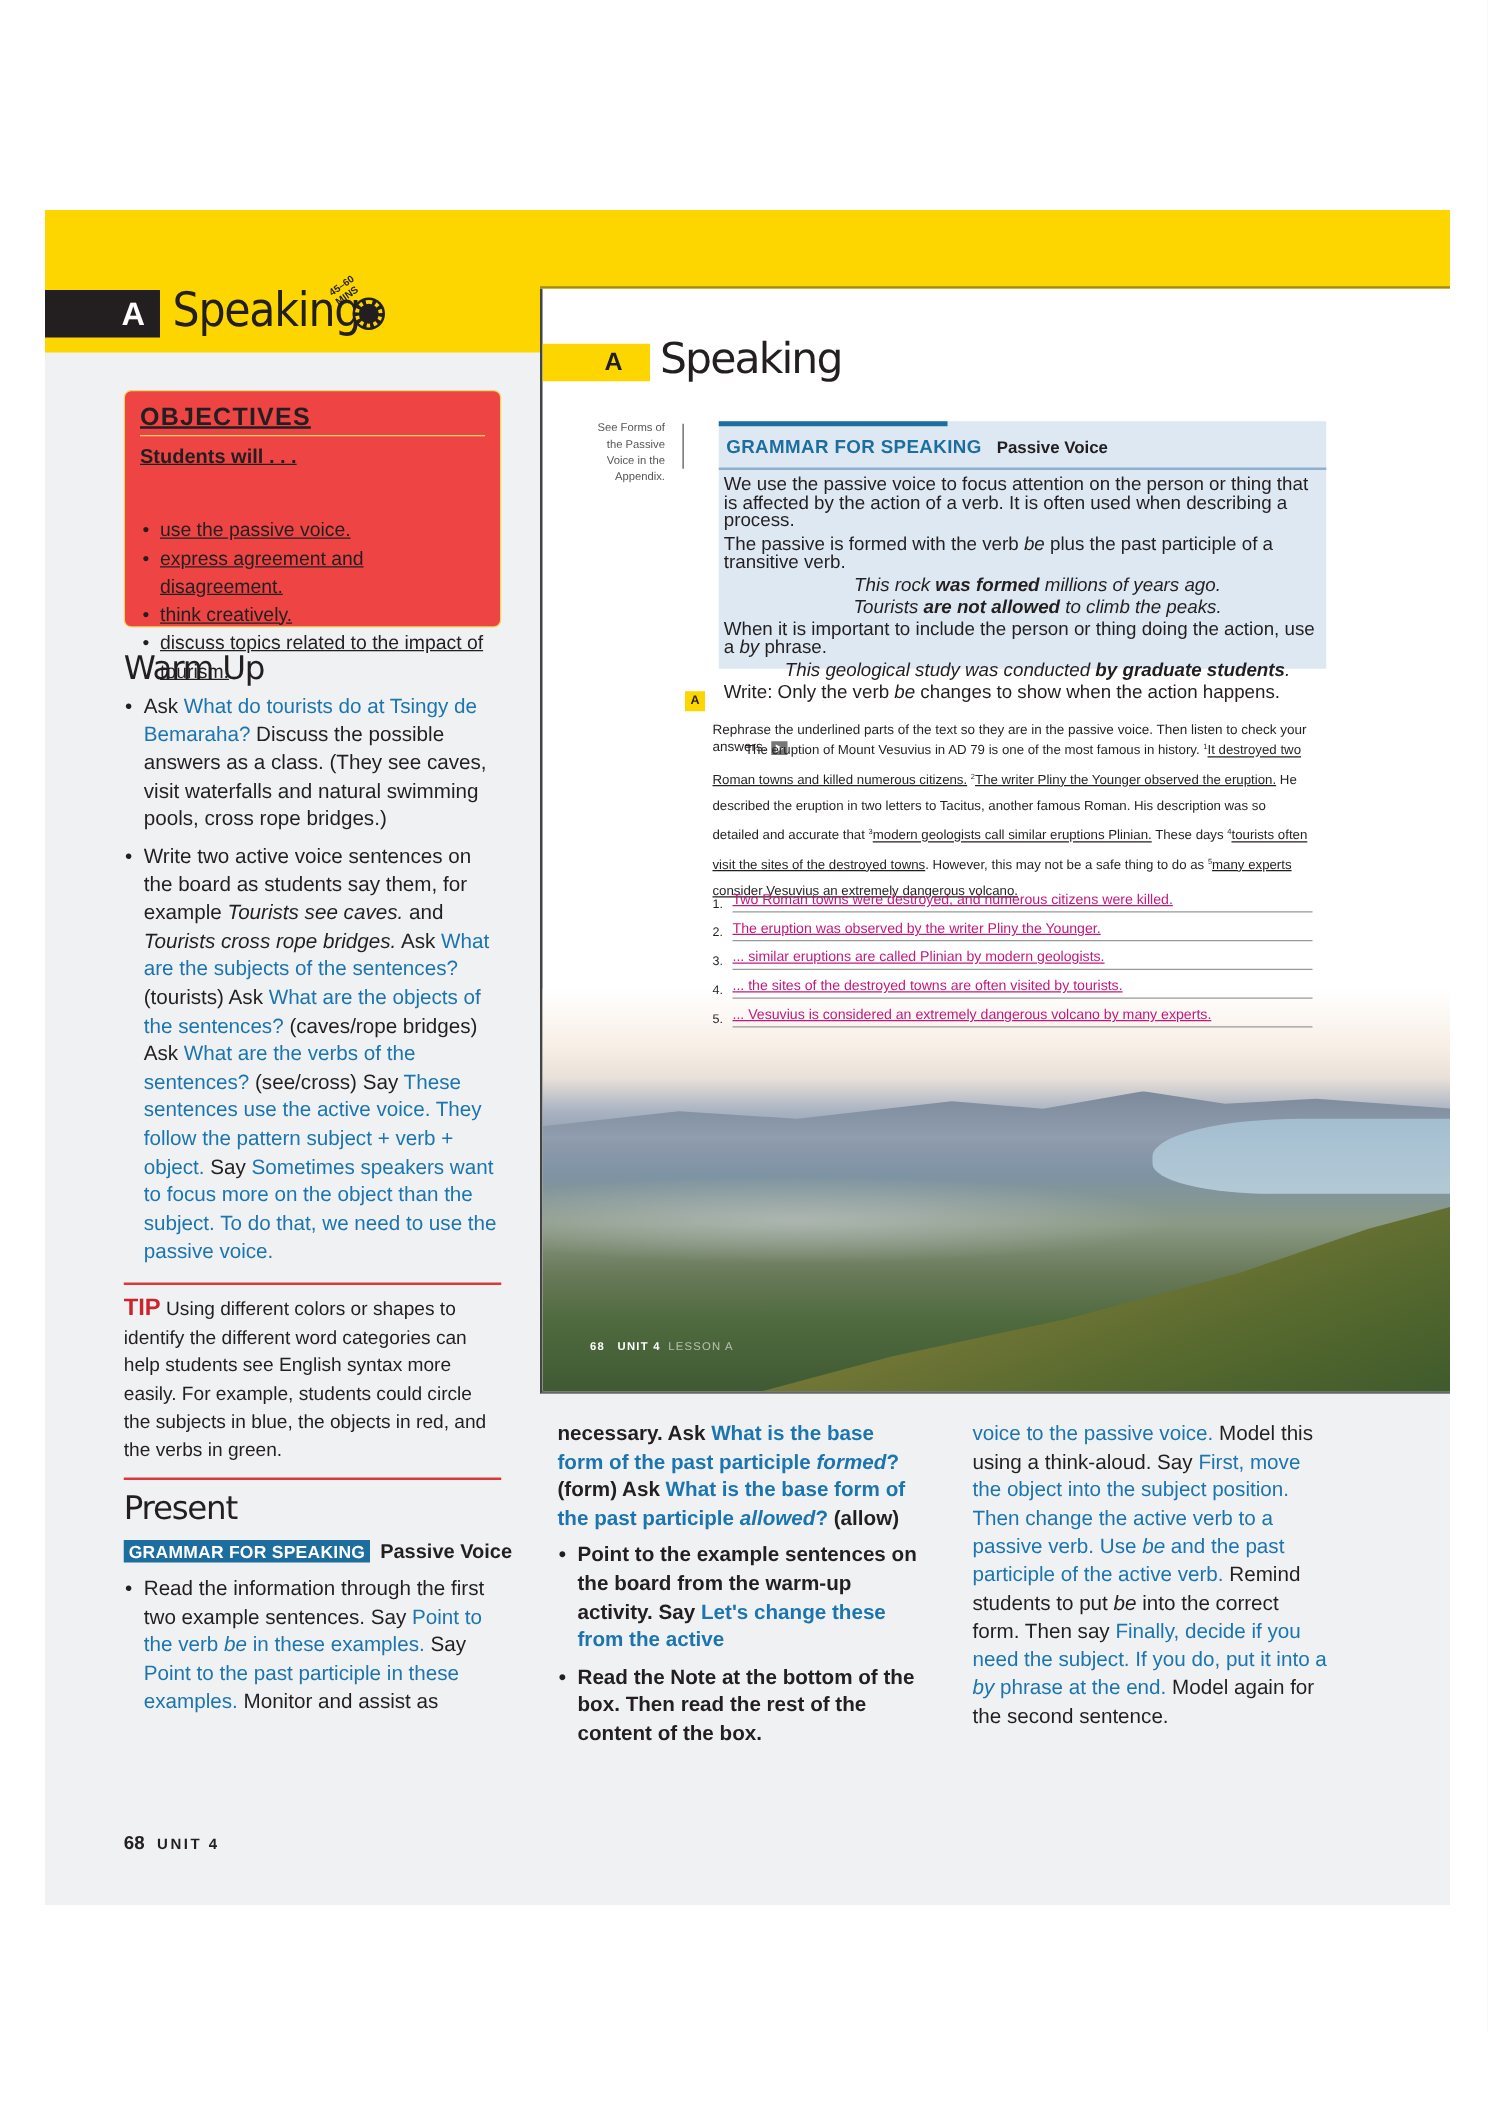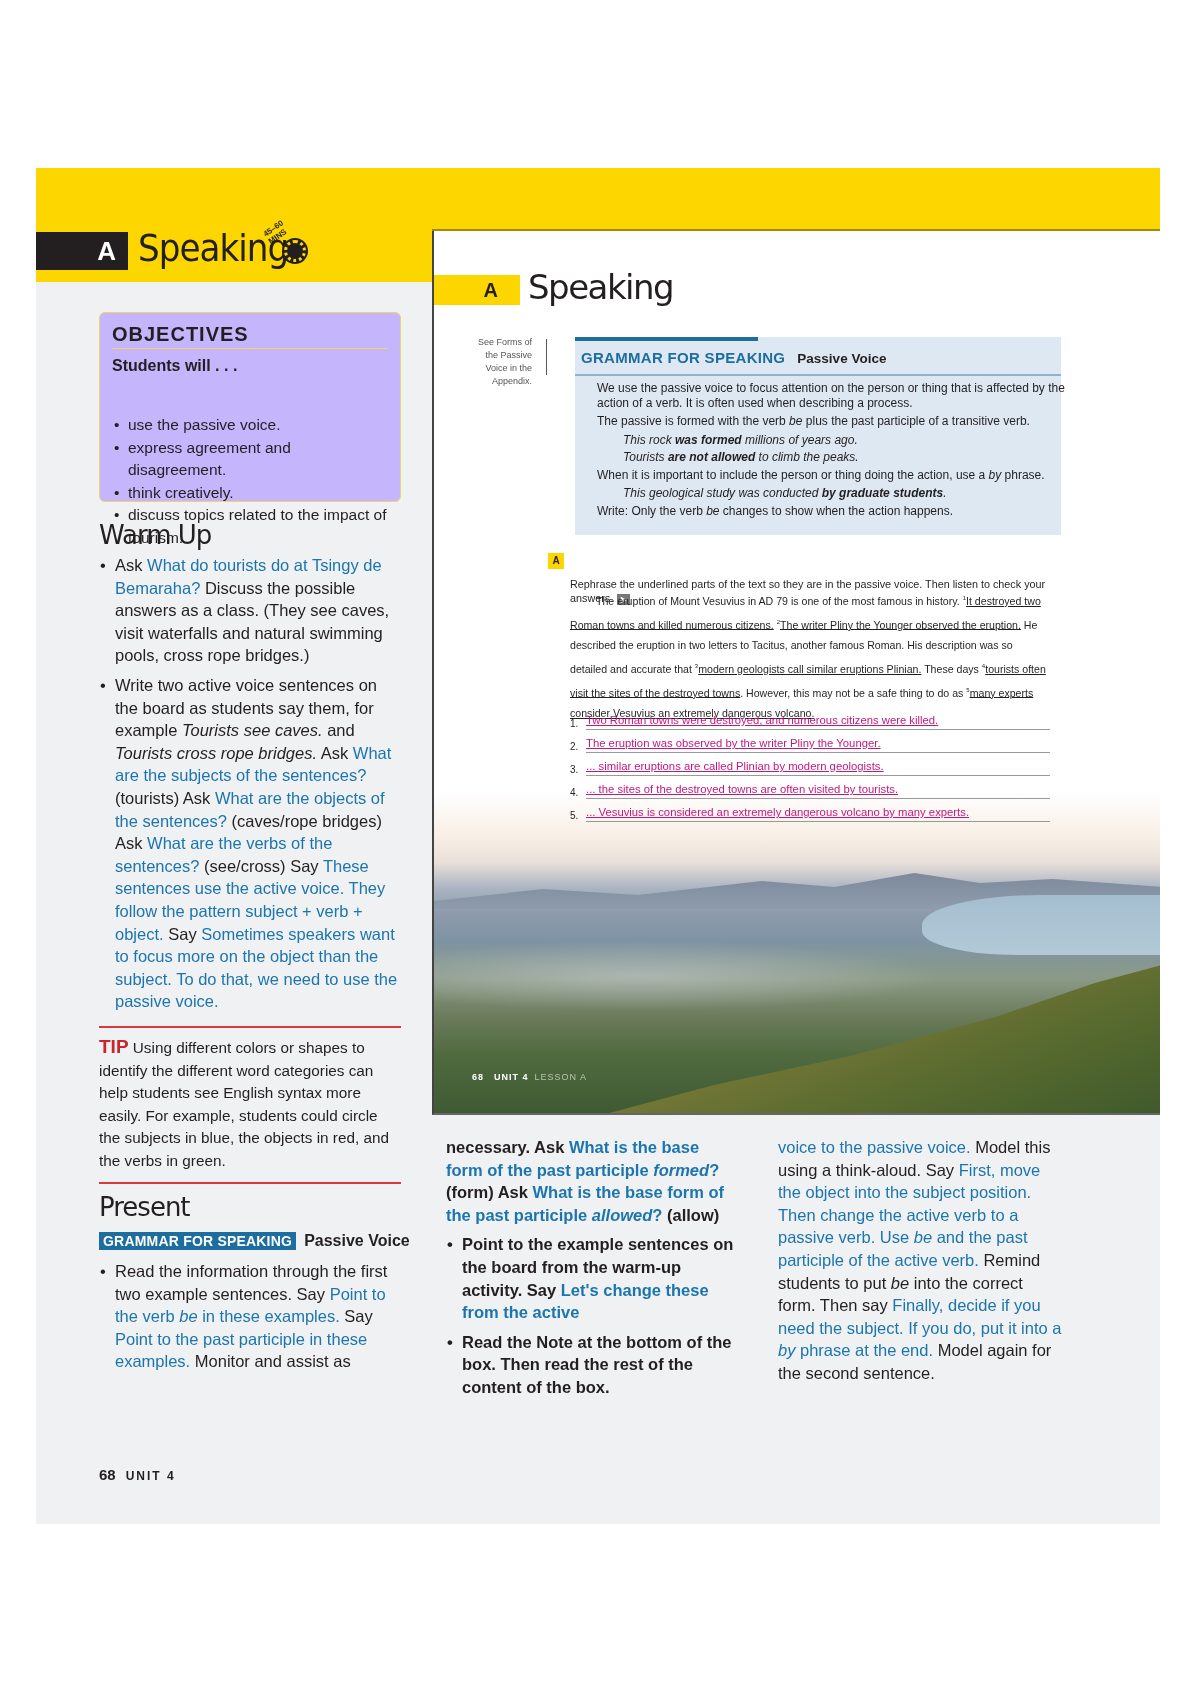--- a/index.html
+++ b/index.html
@@ -9,21 +9,21 @@
   .yellow-band { position: absolute; left: 36px; top: 168px; width: 1124px; height: 114px; background: #fdd600; }
   .yellow-band-right { position: absolute; left: 432px; top: 168px; width: 728px; height: 63px; background: #fdd600; border-bottom: 2px solid #a08a10; }
   .header-a { position: absolute; left: 36px; top: 232px; width: 92px; height: 38px; background: #231f20; color: #fff;
               font-size: 26px; font-weight: bold; text-align: right; padding-right: 12px; line-height: 38px; }
   .header-title { position: absolute; left: 138px; top: 226px; font-size: 38px; font-family: "DejaVu Sans", sans-serif; font-stretch: condensed; color: #231f20; letter-spacing: -1px; }
   .timer { position: absolute; left: 272px; top: 230px; width: 44px; height: 36px; }
   .timer .dial { position: absolute; left: 12px; top: 10px; width: 22px; height: 22px; border-radius: 50%; background: #231f20; border: 3px dotted #fdd600; box-shadow: 0 0 0 2px #231f20; }
   .timer .lbl { position: absolute; left: 0; top: -2px; font-size: 8px; font-weight: bold; transform: rotate(-35deg); transform-origin: left bottom; color:#231f20; }
 
   
-  .objectives { position: absolute; left: 99px; top: 312px; width: 302px; height: 190px; background: #c4b5fd; border: 1.5px solid #ecd66a; border-radius: 6px; padding: 10px 12px; }
+  .objectives { position: absolute; left: 99px; top: 312px; width: 302px; height: 190px; background: #ef4444; border: 1.5px solid #ecd66a; border-radius: 6px; padding: 10px 12px; text-decoration: underline; }
   .obj-title { font-size: 20px; font-weight: bold; letter-spacing: 1px; padding-bottom: 2px; border-bottom: 1.5px solid #ecd66a; color:#231f20; }
   .obj-sub { font-size: 16px; font-weight: bold; margin-top: 8px; margin-bottom: 5px; }
   .bullets { list-style: none; margin-top: 39px; }
   .bullets li { position: relative; padding-left: 16px; font-size: 15.5px; line-height: 22.5px; }
   .bullets li::before { content: "•"; position: absolute; left: 2px; top: 0; }
   .section-h { position: absolute; font-size: 26px; font-family: "DejaVu Sans", sans-serif; letter-spacing: -1px; color: #231f20; text-align: right; }
   .tcol { position: absolute; font-size: 16.5px; line-height: 22.6px; color: #231f20; }
   .tcol .blist { list-style: none; }
   .tcol .blist li { position: relative; padding-left: 16px; margin-bottom: 7px; }
   .tcol .blist li::before { content: "•"; position: absolute; left: 1px; }
@@ -41,23 +41,23 @@
   .sb-a { position: absolute; left: 0; top: 44px; width: 86px; height: 30px; background: #fdd600; font-size: 20px; font-weight: bold; line-height: 30px; text-align: right; padding-right: 22px; }
   .sb-title { position: absolute; left: 94px; top: 36px; font-size: 34px; font-family: "DejaVu Sans", sans-serif; letter-spacing: -1.5px; }
   .sb-note { position: absolute; left: 30px; top: 105px; width: 68px; font-size: 9px; line-height: 13px; color: #555; text-align: right; }
   .sb-note-line { position: absolute; left: 112px; top: 108px; width: 1px; height: 36px; background: #555; }
   .grammar-box { position: absolute; left: 141px; top: 106px; width: 486px; height: 198px; background: #dde8f3; }
   .grammar-box .topbar { position: absolute; left: 0; top: 0; width: 183px; height: 4px; background: #1d6e9e; }
   .grammar-box .hdr { position: absolute; left: 6px; top: 12px; font-size: 14.5px; }
   .grammar-box .hdr .gt { color: #1d6e9e; font-weight: bold; letter-spacing: 0.3px; font-size: 15px; }
   .grammar-box .hdr .pv { font-weight: bold; margin-left: 12px; font-size: 13.5px; }
   .grammar-box .hr { position: absolute; left: 0; top: 37px; width: 100%; height: 1.5px; background: #8fb1cf; }
-  .grammar-box .body { position: absolute; left: 22px; top: 44px; width: 476px; font-size: 12px; line-height: 14.5px; }
+  .grammar-box .body { position: absolute; left: 4px; top: 44px; width: 476px; font-size: 15px; line-height: 14.5px; }
   .grammar-box .body p { margin-bottom: 4px; }
-  .grammar-box .body .ex { padding-left: 26px; font-style: italic; margin-bottom: 3px; }
+  .grammar-box .body .ex { padding-left: 26px; font-style: italic; margin-bottom: 3px; text-align: center; }
   .ex-a { position: absolute; left: 114px; top: 322px; width: 16px; height: 16px; background: #fdd600; font-size: 10px; font-weight: bold; text-align: center; line-height: 16px; }
   .instr { position: absolute; left: 136px; top: 322px; width: 480px; font-size: 10.8px; line-height: 14px; margin-top: 24px; }
   .audio-icon { display: inline-block; width: 13px; height: 11px; background: #777; color: #fff; font-size: 8px; line-height: 11px; text-align: center; margin-left: 4px; vertical-align: middle; }
   .passage { position: absolute; left: 136px; top: 357px; width: 480px; font-size: 10.6px; line-height: 21px; text-indent: 26px; }
   .passage u { text-decoration: underline; }
   .passage sup { font-size: 6px; }
   .answers { position: absolute; left: 136px; top: 480px; width: 480px; }
   .answers .row { position: relative; height: 23px; }
   .answers .num { position: absolute; left: 0; top: 7px; font-size: 10px; }
   .answers .line { position: absolute; left: 16px; right: 0; top: 0; height: 19px; border-bottom: 1.5px solid #999; font-size: 11.3px; color: #c2187e; line-height: 19px; text-decoration: underline; }

